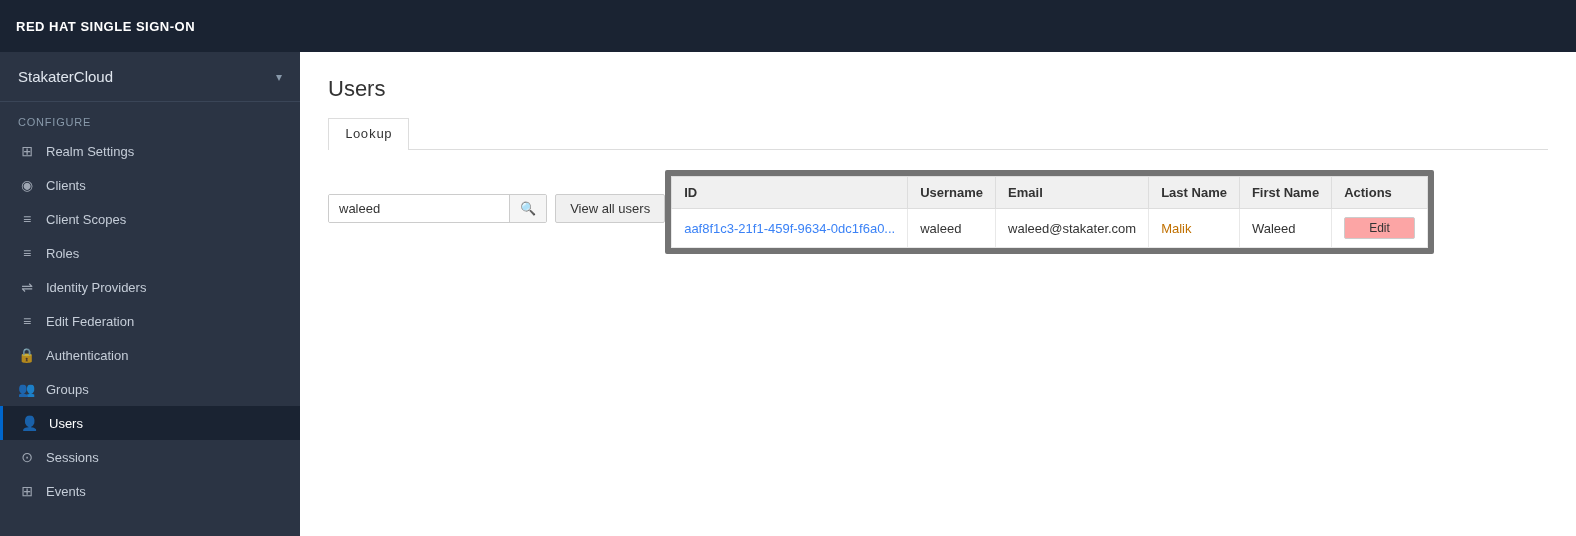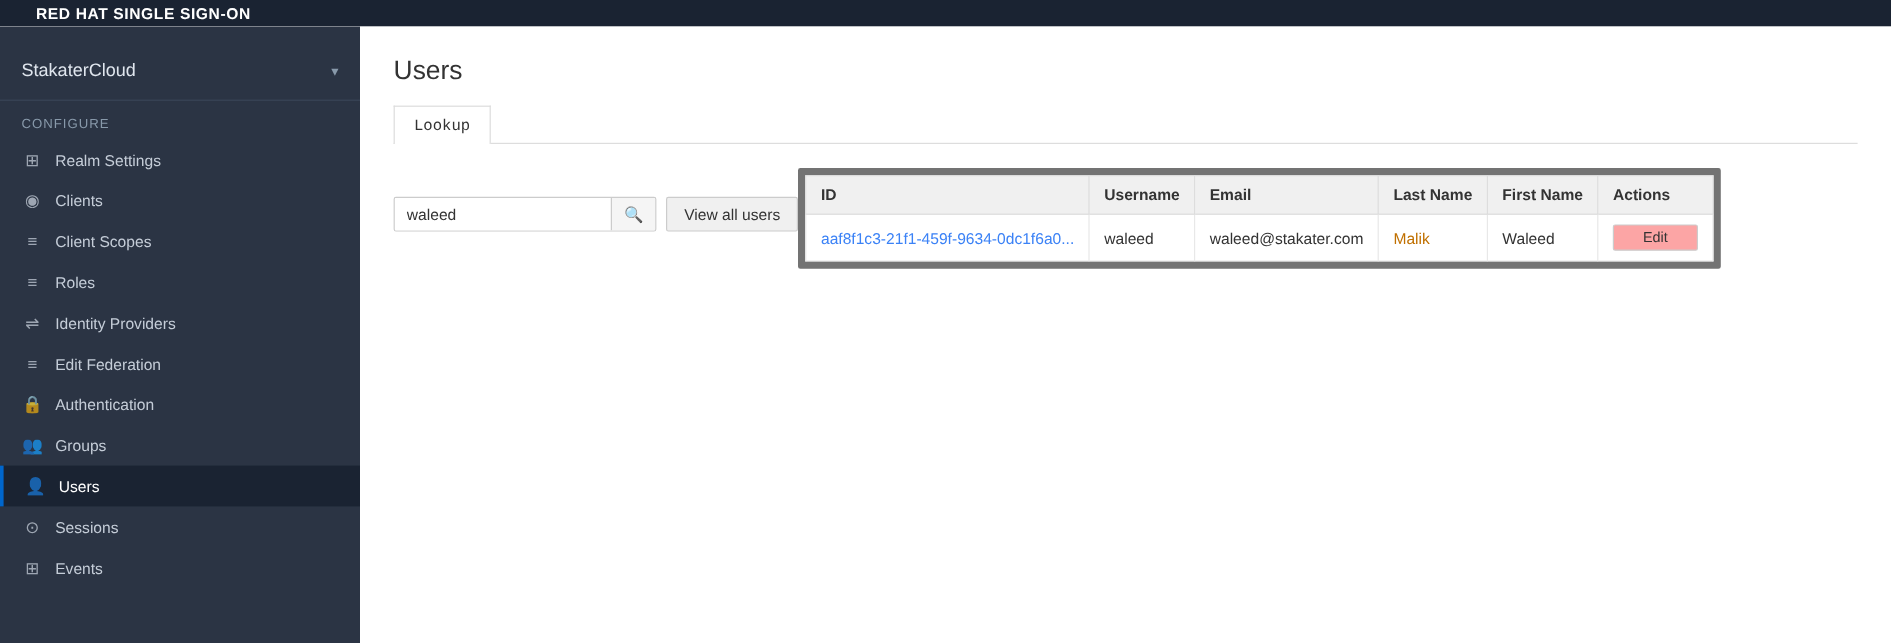--- a/index.html
+++ b/index.html
@@ -2,22 +2,22 @@
 <html><head>
   <meta charset="utf-8">
   <style>
     * { box-sizing: border-box; margin: 0; padding: 0; }
     body { font-family: 'Helvetica Neue', Arial, sans-serif; font-size: 13px; display: flex; flex-direction: column; height: 536px; overflow: hidden; }
 
     
     .topbar {
       background: #1a2332;
       color: #fff;
-      padding: 0 30px;
-      height: 22px;
+      padding: 0 16px;
+      height: 52px;
       display: flex;
       align-items: center;
       font-size: 13px;
       font-weight: bold;
       letter-spacing: 0.5px;
       flex-shrink: 0;
     }
 
     
     .layout {
@@ -37,21 +37,20 @@
       overflow-y: auto;
     }
 
     .realm-header {
       display: flex;
       align-items: center;
       justify-content: space-between;
       padding: 16px 18px;
       border-bottom: 1px solid #3a4557;
       cursor: pointer;
-      margin-top: 12px;
     }
     .realm-header span {
       font-size: 15px;
       color: #e0e6ee;
       font-weight: 500;
     }
     .realm-header .chevron {
       color: #8899aa;
       font-size: 12px;
     }

